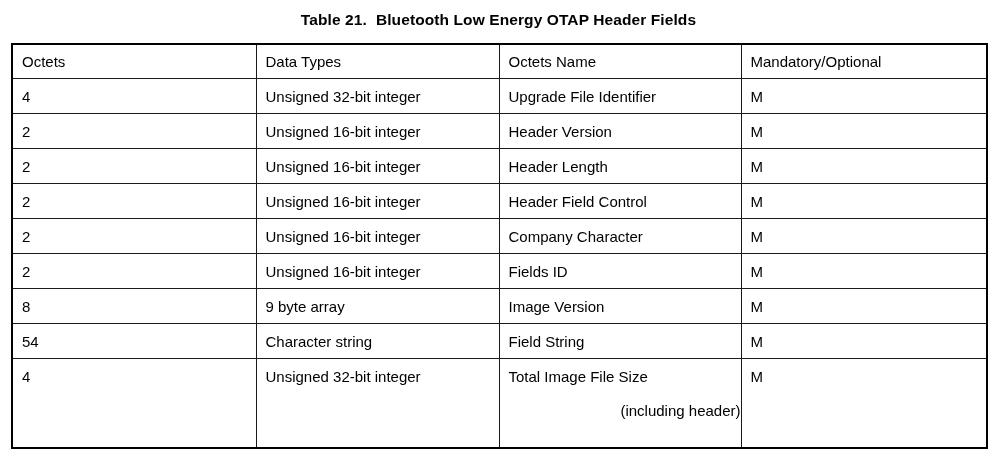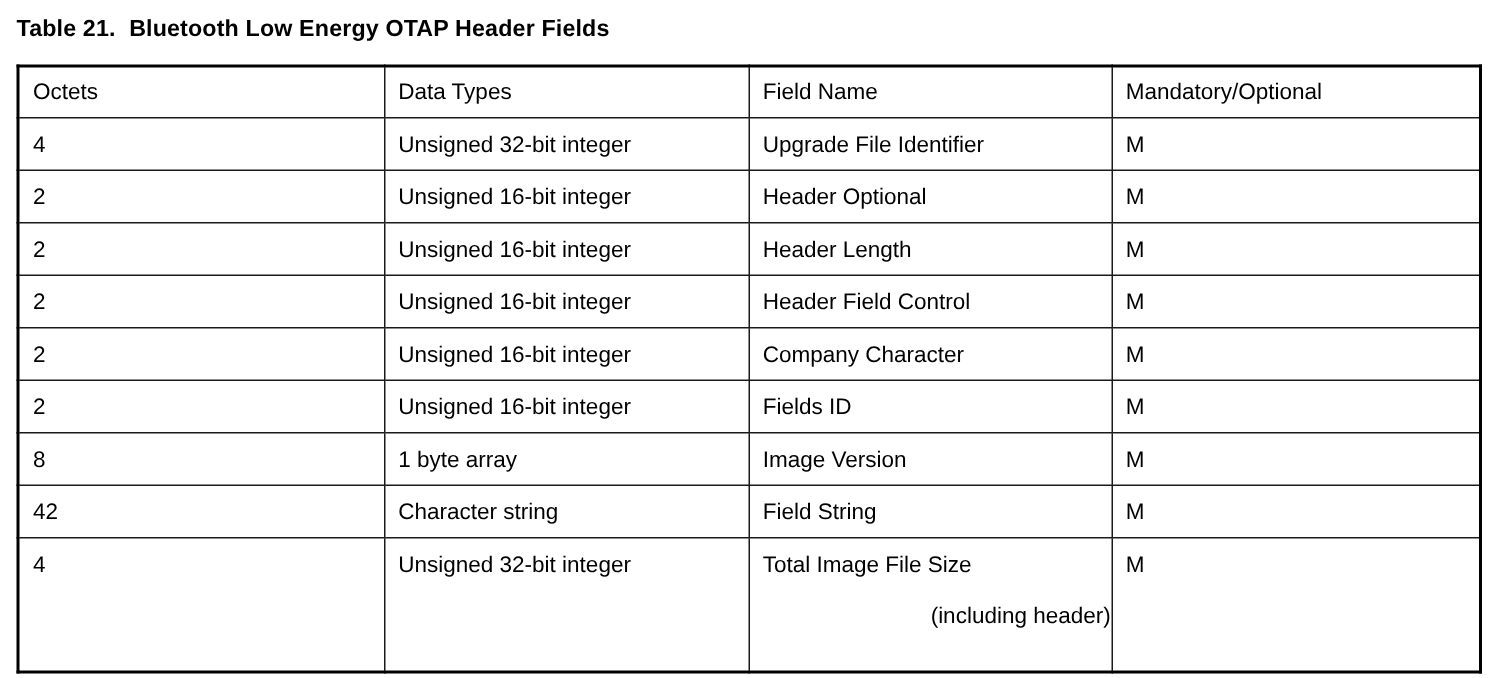--- a/index.html
+++ b/index.html
@@ -14,20 +14,21 @@
     width: 998px;
     height: 452px;
     background: #ffffff;
     overflow: hidden;
   }
   .table-title {
     position: absolute;
     top: 11px;
     left: 11px;
     width: 975px;
+    text-align: center;
     font-size: 15.5px;
     font-weight: bold;
     letter-spacing: 0.1px;
     white-space: nowrap;
   }
   .table-title .title-text {
     margin-left: 9px;
   }
   table.otap {
     position: absolute;
@@ -78,33 +79,33 @@
     <colgroup>
       <col class="c1">
         <col class="c2">
         <col class="c3">
         <col class="c4">
     </colgroup>
     <tbody>
       <tr class="hdr">
         <th>Octets</th>
         <th>Data Types</th>
-        <th>Field Name</th>
+        <th>Octets Name</th>
         <th>Mandatory/Optional</th>
       </tr>
       <tr class="row">
         <td>4</td>
         <td>Unsigned 32-bit integer</td>
         <td>Upgrade File Identifier</td>
         <td>M</td>
       </tr>
       <tr class="row">
         <td>2</td>
         <td>Unsigned 16-bit integer</td>
-        <td>Header Optional</td>
+        <td>Header Version</td>
         <td>M</td>
       </tr>
       <tr class="row">
         <td>2</td>
         <td>Unsigned 16-bit integer</td>
         <td>Header Length</td>
         <td>M</td>
       </tr>
       <tr class="row">
         <td>2</td>
@@ -119,26 +120,26 @@
         <td>M</td>
       </tr>
       <tr class="row">
         <td>2</td>
         <td>Unsigned 16-bit integer</td>
         <td>Fields ID</td>
         <td>M</td>
       </tr>
       <tr class="row">
         <td>8</td>
-        <td>1 byte array</td>
+        <td>9 byte array</td>
         <td>Image Version</td>
         <td>M</td>
       </tr>
       <tr class="row">
-        <td>42</td>
+        <td>54</td>
         <td>Character string</td>
         <td>Field String</td>
         <td>M</td>
       </tr>
       <tr class="row-tall">
         <td>4</td>
         <td>Unsigned 32-bit integer</td>
         <td>
           <div class="line1">Total Image File Size</div>
           <div class="line2">(including header)</div>

